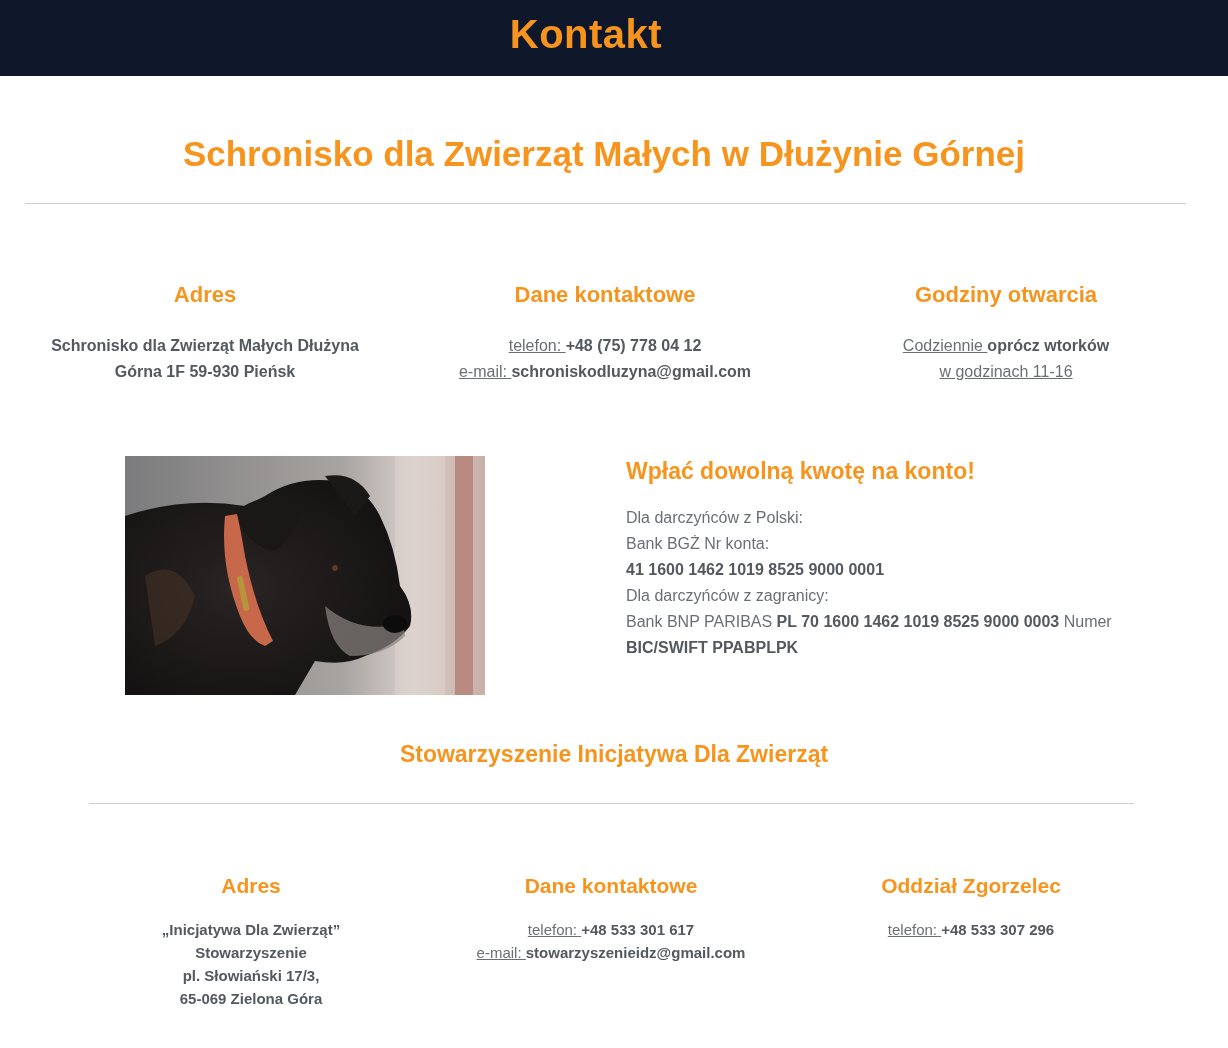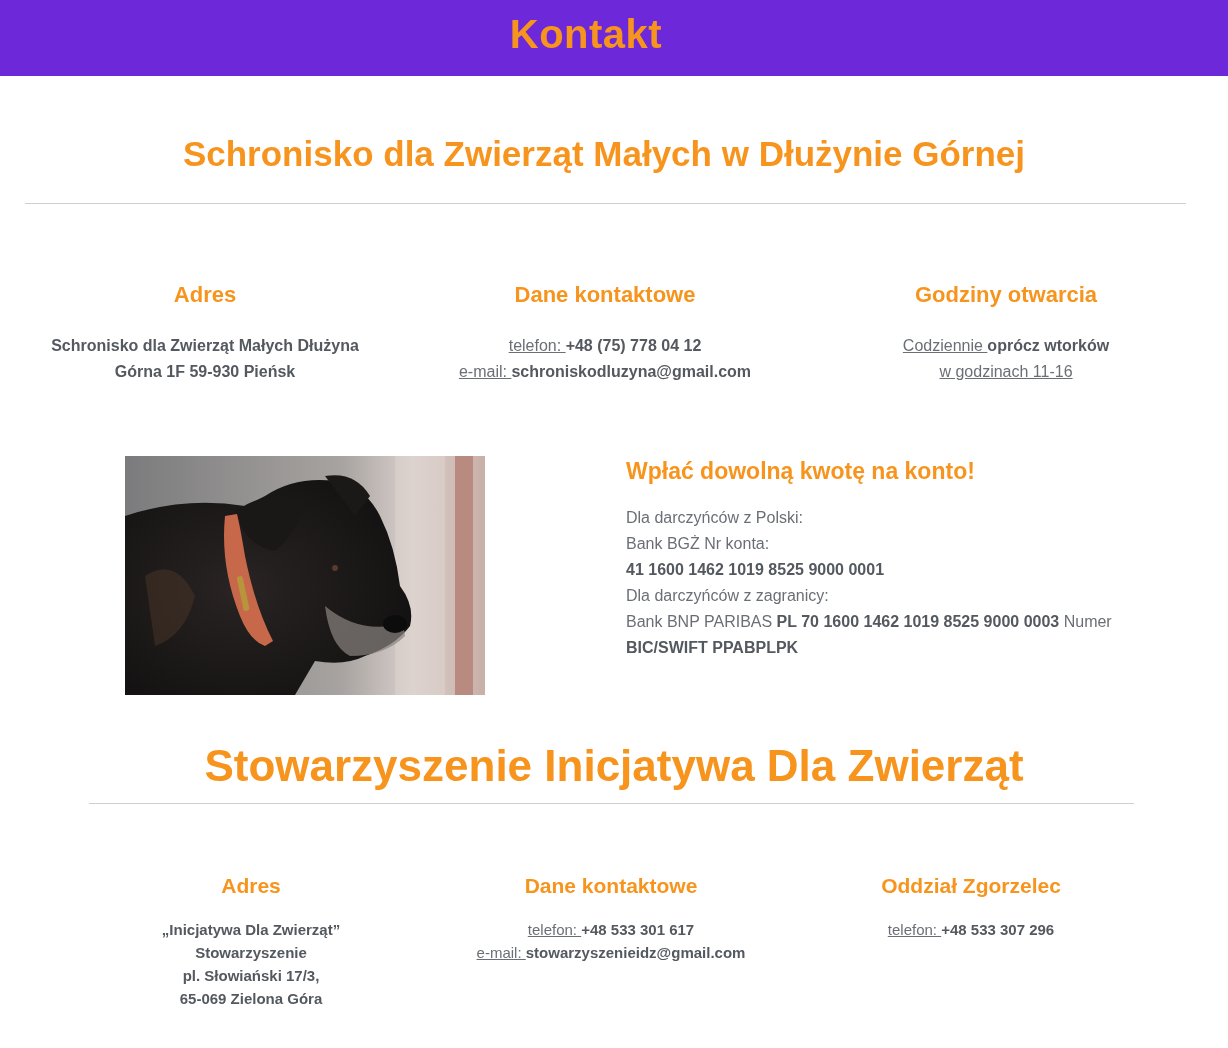--- a/index.html
+++ b/index.html
@@ -4,33 +4,33 @@
 <style>
   html, body { margin: 0; padding: 0; }
   body {
     width: 1228px; height: 1048px; overflow: hidden;
     background: #ffffff;
     font-family: "Liberation Sans", "DejaVu Sans", sans-serif;
     color: #54595f;
   }
   .hero {
     position: absolute; left: 0; top: 0; width: 1228px; height: 76px;
-    background: #6d28d9;
+    background: #0f172a;
     display: flex; align-items: center; justify-content: center;
   }
   .hero h1 {
     margin: 0; color: #f7941d; font-size: 40px; font-weight: 700;
     letter-spacing: 0.5px; transform: translate(-28px, -4px);
   }
   .section-title {
     position: absolute; left: 0; width: 1228px; text-align: center;
     color: #f7941d; font-weight: 700; margin: 0;
   }
   .t1 { top: 134px; font-size: 35px; transform: translateX(-10px); }
-  .t2 { top: 741px; font-size: 44px; }
+  .t2 { top: 741px; font-size: 23px; }
   .divider { position: absolute; height: 1px; background: #cfcfcf; }
   .d1 { left: 25px; width: 1161px; top: 203px; }
   .d2 { left: 89px; width: 1045px; top: 803px; }
 
   .col {
     position: absolute; text-align: center;
   }
   .col h3 {
     margin: 0; color: #f7941d; font-size: 22px; font-weight: 700;
   }

